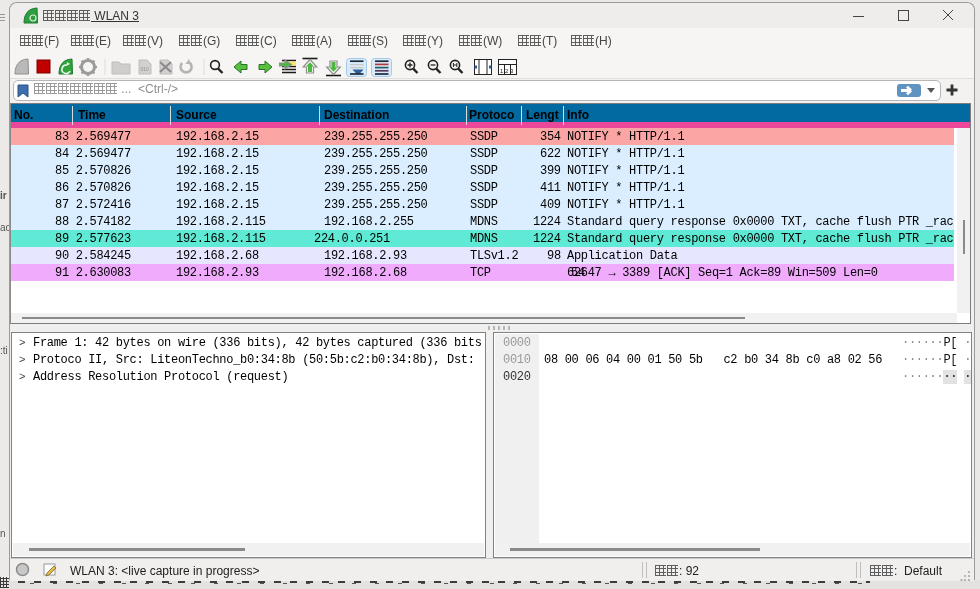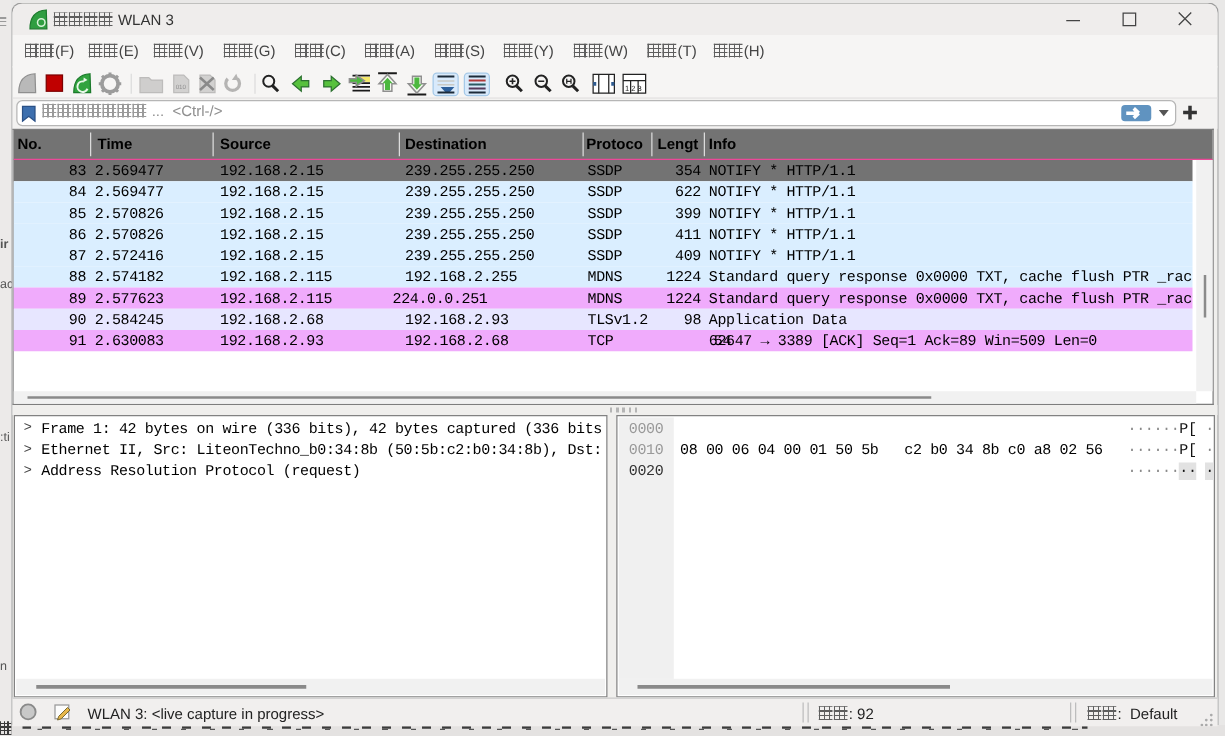--- a/index.html
+++ b/index.html
@@ -13,33 +13,33 @@
  repeating-linear-gradient(0deg,#5e5e5e 0 1px,transparent 1px 3.4px),
  repeating-linear-gradient(90deg,#5e5e5e 0 1px,transparent 1px 4.2px);}
 .cjg .cj{background:
  repeating-linear-gradient(0deg,#9a9a9a 0 1px,transparent 1px 3.3px),
  repeating-linear-gradient(90deg,#9a9a9a 0 1px,transparent 1px 4px);}
 
 #win{position:absolute;left:9px;top:2px;width:966px;height:578px;background:#f0efed;
  border:1px solid #9b9b9b;border-bottom:none;border-radius:8px 8px 0 0;box-sizing:border-box;}
 
 #title{position:absolute;left:0;top:0;width:100%;height:25px;background:#efedec;border-radius:8px 8px 0 0;}
-#titletext{position:absolute;left:24px;top:6px;font-size:12px;color:#333;}
+#titletext{position:absolute;left:24px;top:6px;font-size:12px;color:#333;text-decoration:underline;}
 
 #menubar{position:absolute;left:0;top:25px;width:100%;height:26px;background:#f6f5f4;}
 .mi{position:absolute;top:6px;font-size:12px;color:#454545;}
 
 #toolbar{position:absolute;left:0;top:50px;width:100%;height:26px;background:#f6f5f4;border-bottom:1px solid #e0dedd;box-sizing:border-box;}
 
 #filterbar{position:absolute;left:0;top:76px;width:100%;height:24px;background:#f3f2f1;}
 #filterinput{position:absolute;left:3px;top:1px;width:926px;height:19px;background:#fff;border:1px solid #b6b6b6;border-radius:5px;}
 #filterph{position:absolute;left:24px;top:3px;font-size:12px;color:#8f8f8f;}
 
 #plist{position:absolute;left:0;top:100px;width:961px;height:221px;background:#fff;border:1px solid #7d7d7d;border-left-color:#8a8a8a;box-sizing:border-box;}
-#phead{position:absolute;left:0;top:0;width:100%;height:24px;background:#737373;border-bottom:1px solid #ec4899;box-sizing:border-box;}
+#phead{position:absolute;left:0;top:0;width:100%;height:24px;background:#0369a1;border-bottom:6px solid #ec4899;box-sizing:border-box;}
 .hc{position:absolute;top:4px;font-size:12px;color:#000;font-weight:700;}
 .hsep{position:absolute;top:2px;width:1px;height:19px;background:#dcdcdc;}
 .prow{position:absolute;left:0;width:943px;height:17px;overflow:hidden;}
 .prow .mono{position:absolute;top:2px;} 
 #pscroll{position:absolute;right:0;top:24px;width:13px;height:185px;background:#f1f1f1;}
 #pthumb{position:absolute;left:6px;top:92px;width:2px;height:34px;background:#8a8a8a;}
 #phsc{position:absolute;left:0;bottom:0;height:10px;width:946px;background:#f1f1f1;}
 #phsthumb{position:absolute;left:11px;top:4px;width:723px;height:2px;background:#8a8a8a;}
 
 #split{position:absolute;left:0;top:321px;width:964px;height:8px;background:#f0efed;}
@@ -214,21 +214,21 @@
       <div class="hc" style="left:515px">Lengt</div>
       <div class="hc" style="left:556px">Info</div>
       <div class="hsep" style="left:61px"></div>
       <div class="hsep" style="left:159px"></div>
       <div class="hsep" style="left:308px"></div>
       <div class="hsep" style="left:455px"></div>
       <div class="hsep" style="left:510px"></div>
       <div class="hsep" style="left:552px"></div>
     </div>
 
-    <div class="prow" style="top:24px;background:#737373">
+    <div class="prow" style="top:24px;background:#fca5a5">
           <span class="mono" style="left:44px">83 2.569477</span>
           <span class="mono" style="left:165px">192.168.2.15</span>
           <span class="mono" style="left:313px">239.255.255.250</span>
           <span class="mono" style="left:459px">SSDP</span>
           <span class="mono" style="left:529px">354</span>
           <span class="mono" style="left:556px">NOTIFY * HTTP/1.1</span>
         </div>
     <div class="prow" style="top:41px;background:#daeeff">
           <span class="mono" style="left:44px">84 2.569477</span>
           <span class="mono" style="left:165px">192.168.2.15</span>
@@ -262,21 +262,21 @@
           <span class="mono" style="left:556px">NOTIFY * HTTP/1.1</span>
         </div>
     <div class="prow" style="top:109px;background:#daeeff">
           <span class="mono" style="left:44px">88 2.574182</span>
           <span class="mono" style="left:165px">192.168.2.115</span>
           <span class="mono" style="left:313px">192.168.2.255</span>
           <span class="mono" style="left:459px">MDNS</span>
           <span class="mono" style="left:522px">1224</span>
           <span class="mono" style="left:556px">Standard query response 0x0000 TXT, cache flush PTR _rac</span>
         </div>
-    <div class="prow" style="top:126px;background:#f0abfc">
+    <div class="prow" style="top:126px;background:#5eead4">
           <span class="mono" style="left:44px">89 2.577623</span>
           <span class="mono" style="left:165px">192.168.2.115</span>
           <span class="mono" style="left:303px">224.0.0.251</span>
           <span class="mono" style="left:459px">MDNS</span>
           <span class="mono" style="left:522px">1224</span>
           <span class="mono" style="left:556px">Standard query response 0x0000 TXT, cache flush PTR _rac</span>
         </div>
     <div class="prow" style="top:143px;background:#e7e6ff">
           <span class="mono" style="left:44px">90 2.584245</span>
           <span class="mono" style="left:165px">192.168.2.68</span>
@@ -302,21 +302,21 @@
   </div>
 
   <div id="split">
         <div class="abs" style="left:478px;top:2px;width:22px;height:4px;background:repeating-linear-gradient(90deg,#b5b5b5 0 2px,transparent 2px 5px);"></div>
       </div>
 
   <div id="dpane">
     <div class="abs" style="left:7px;top:3px;color:#444;font-size:11px;font-family:Liberation Sans">&gt;</div>
     <div class="mono abs" style="left:21px;top:3px">Frame 1: 42 bytes on wire (336 bits), 42 bytes captured (336 bits</div>
     <div class="abs" style="left:7px;top:20px;color:#444;font-size:11px;font-family:Liberation Sans">&gt;</div>
-    <div class="mono abs" style="left:21px;top:20px">Ethernet II, Src: LiteonTechno_b0:34:8b (50:5b:c2:b0:34:8b), Dst:</div>
+    <div class="mono abs" style="left:21px;top:20px">Protoco II, Src: LiteonTechno_b0:34:8b (50:5b:c2:b0:34:8b), Dst:</div>
     <div class="abs" style="left:7px;top:37px;color:#444;font-size:11px;font-family:Liberation Sans">&gt;</div>
     <div class="mono abs" style="left:21px;top:37px">Address Resolution Protocol (request)</div>
     <div class="dsb">
           <div style="position:absolute;left:16px;top:5px;width:216px;height:3px;background:#8a8a8a"></div>
         </div>
   </div>
 
   <div id="hpane">
     <div class="abs" style="left:1px;top:1px;width:44px;height:211px;background:#f0f0f0;"></div>
     <div class="mono abs" style="left:9px;top:3px;color:#999">0000</div>

